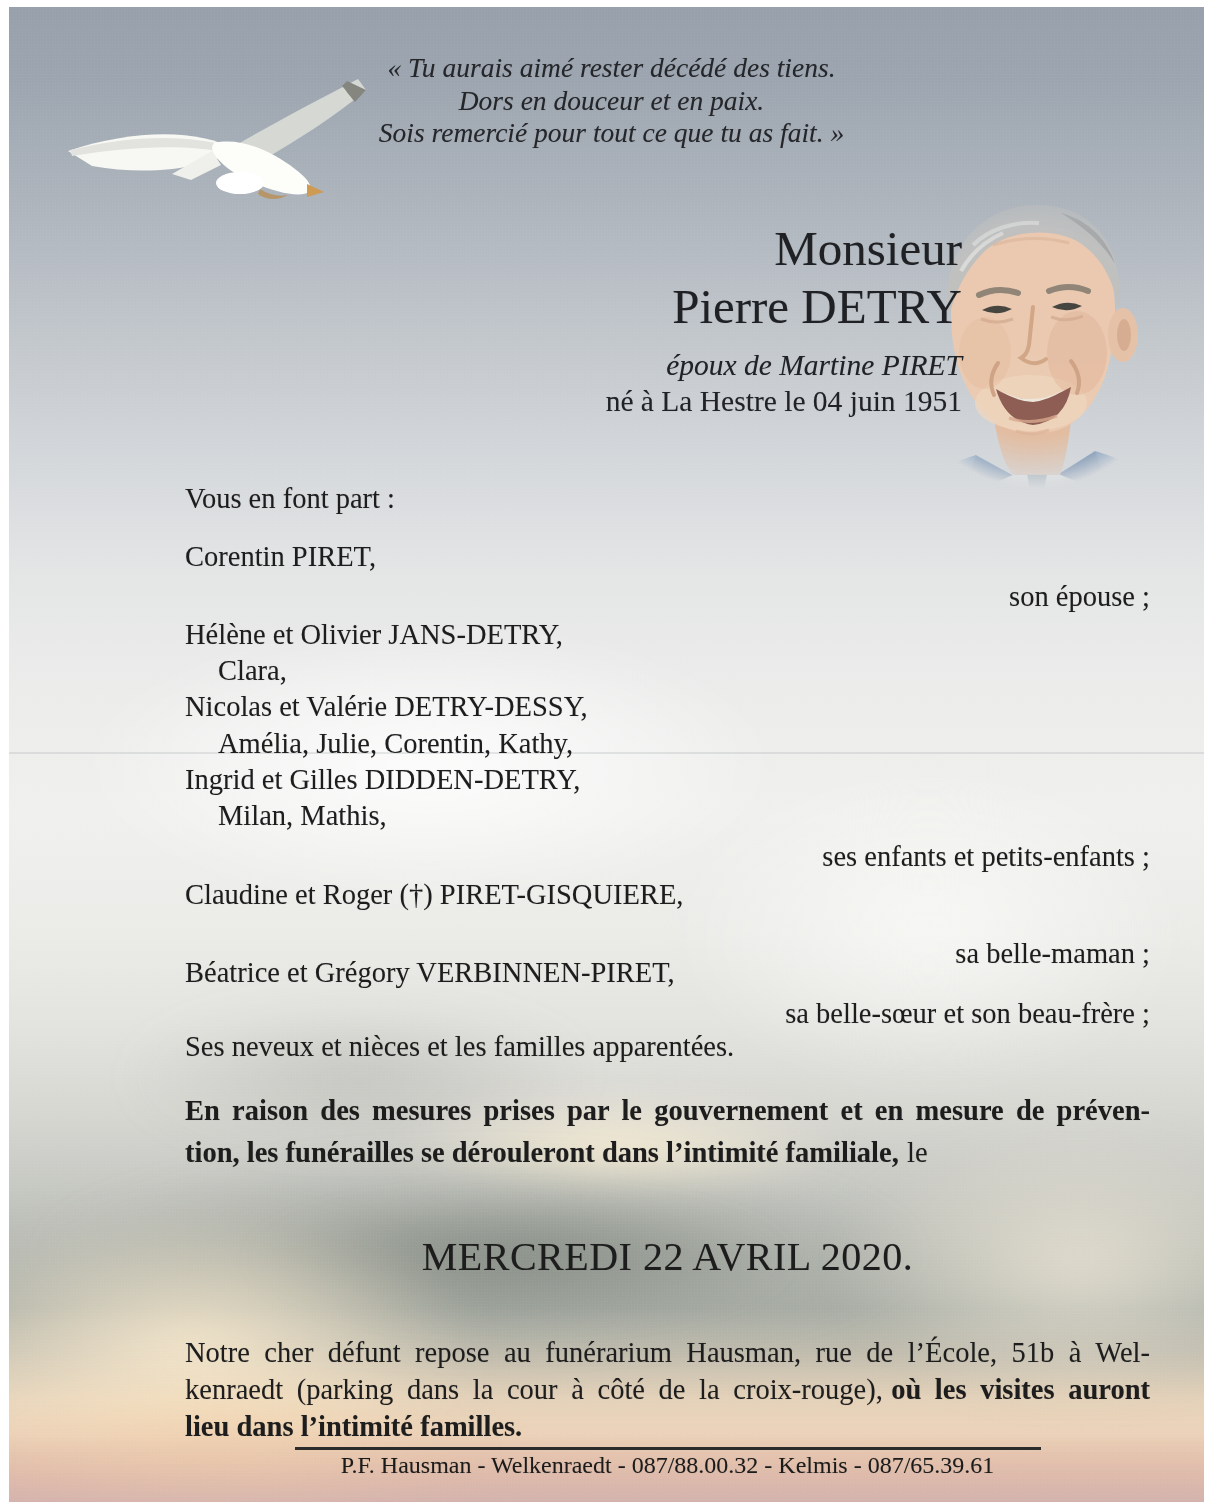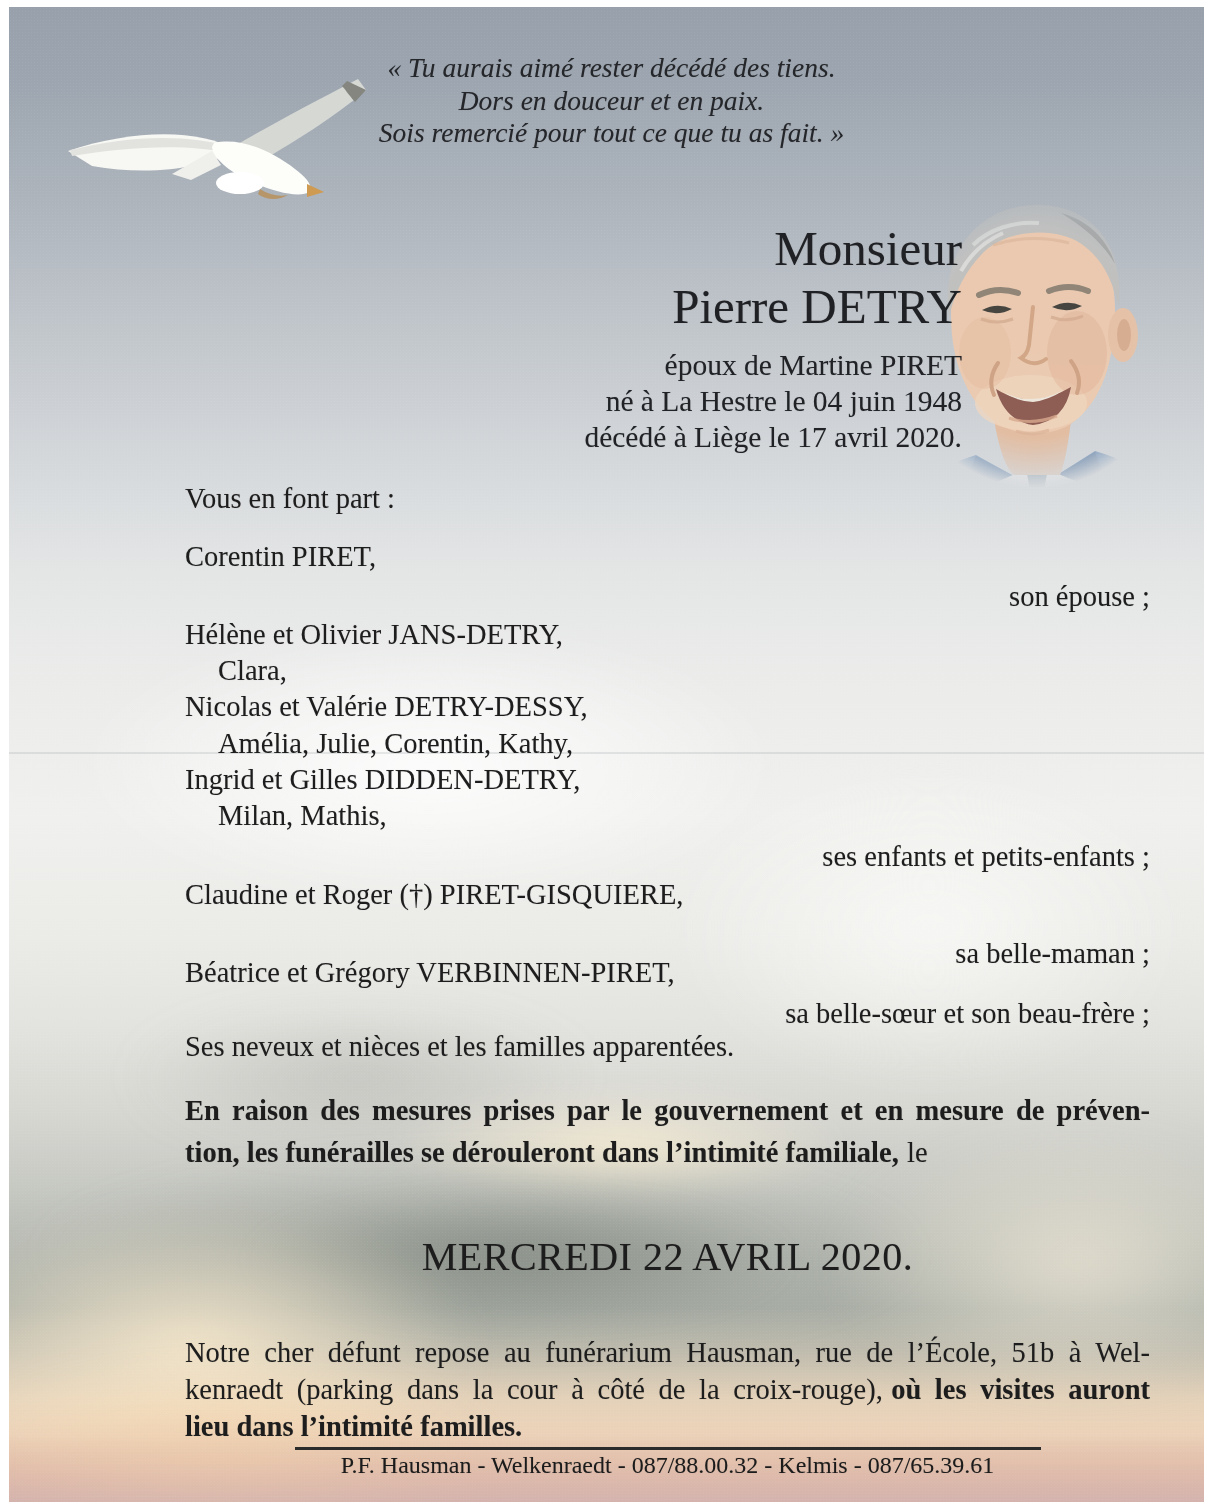--- a/index.html
+++ b/index.html
@@ -32,21 +32,21 @@
     mask-image:radial-gradient(60% 52% at 50% 44%, #000 52%, transparent 77%);
   }
   .txt{position:absolute;text-shadow:0 0 1px rgba(45,45,45,.22);}
   .quote{
     left:10px;top:52px;width:1203px;text-align:center;
     font-style:italic;font-size:27.5px;line-height:32.5px;color:#24262a;
   }
   .titleblock{left:190px;top:220px;width:772px;text-align:right;}
   .civility,.name{font-size:49px;line-height:58px;color:#1f2125;}
   .subline{font-size:29.5px;line-height:36px;color:#202226;}
-  .subline.first{margin-top:11px;}
+  .subline.first{margin-top:11px;font-style:italic;}
   .ln{
     position:absolute;left:185px;width:965px;
     font-size:28.5px;line-height:34px;text-shadow:0 0 1px rgba(45,45,45,.22);
   }
   .ind{padding-left:33px;}
   .r{text-align:right;}
   .b{font-weight:bold;}
   .just{text-align:justify;text-align-last:justify;}
   .sp{margin-left:.29em;}
   .date{text-align:center;font-size:40px;letter-spacing:.5px;}
@@ -124,22 +124,21 @@
 <div class="txt quote">
   <div>« Tu aurais aimé rester décédé des tiens.</div>
   <div>Dors en douceur et en paix.</div>
   <div>Sois remercié pour tout ce que tu as fait. »</div>
 </div>
 
 <div class="txt titleblock">
   <div class="civility">Monsieur</div>
   <div class="name">Pierre DETRY</div>
   <div class="subline first">époux de Martine PIRET</div>
-  <div class="subline">né à La Hestre le 04 juin 1948</div>
-  <div class="subline">décédé à Liège le 17 avril 2020.</div>
+  <div class="subline">né à La Hestre le 04 juin 1951</div>
 </div>
 
 <div class="ln" style="top:482px">Vous en font part :</div>
 
 <div class="ln" style="top:540px">Corentin PIRET,</div>
 <div class="ln r" style="top:580px">son épouse ;</div>
 
 <div class="ln" style="top:618px">Hélène et Olivier JANS-DETRY,</div>
 <div class="ln ind" style="top:654px">Clara,</div>
 <div class="ln" style="top:690px">Nicolas et Valérie DETRY-DESSY,</div>

